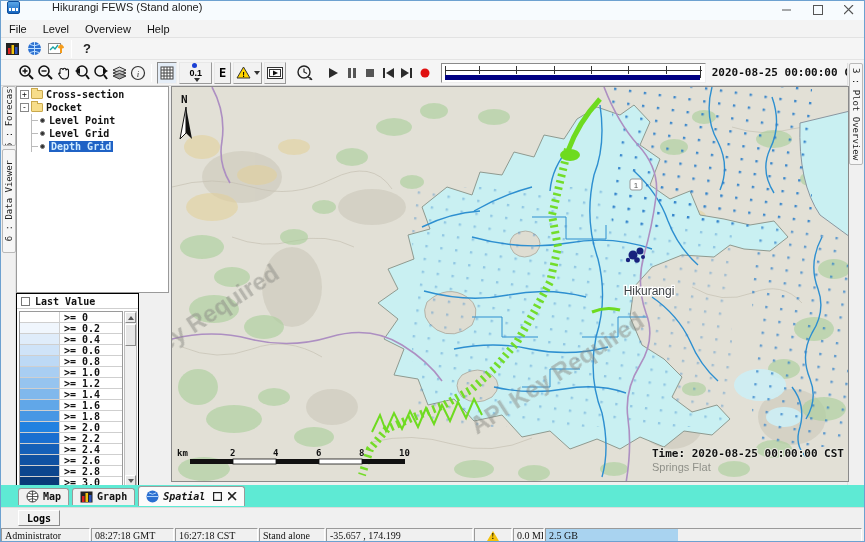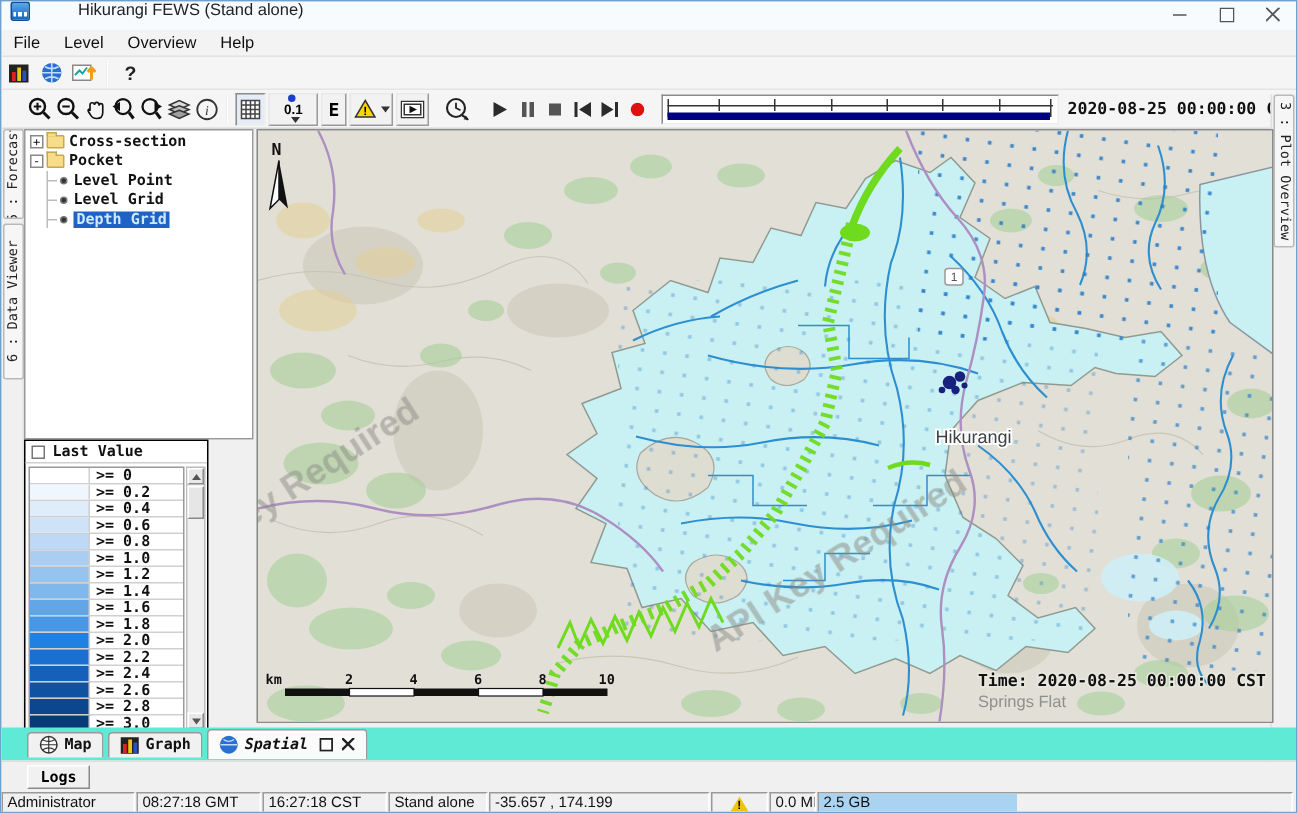--- a/index.html
+++ b/index.html
@@ -79,21 +79,21 @@
         font-family:"DejaVu Sans Mono",monospace;}
   .btab .ticon{margin-right:4px;display:flex;}
   .btab.active{height:20px;background:#fbfbfb;font-style:italic;}
   
   #logsrow{position:absolute;left:0;top:506px;width:100%;height:21px;background:#f0f0f0;border-top:1px solid #dcdcdc;}
   #logsbtn{position:absolute;left:17px;top:2px;height:16px;padding:0 8px;background:#f1f1f1;border:1px solid;
            border-color:#fff #8a8a8a #8a8a8a #fff;font-size:10px;font-weight:bold;font-family:"DejaVu Sans Mono",monospace;
            display:flex;align-items:center;}
   
   #statusbar{position:absolute;left:0;top:527px;width:100%;height:15px;background:#f0f0f0;display:flex;}
-  .scell{border:1px solid;border-color:#9a9a9a #fff #fff #9a9a9a;font-size:10px;font-family:Liberation Sans, sans-serif;
+  .scell{border:1px solid;border-color:#9a9a9a #fff #fff #9a9a9a;font-size:10px;font-family:Liberation Serif, serif;
          color:#111;display:flex;align-items:center;padding:0 3px;white-space:nowrap;overflow:hidden;margin-right:1px;}
   .warn-tri{width:0;height:0;border-left:6px solid transparent;border-right:6px solid transparent;border-bottom:10px solid #f4c20d;position:relative;}
   .warn-tri:after{content:"!";position:absolute;left:-1.5px;top:1px;font-size:8px;font-weight:bold;color:#000;}
   #memcell{position:relative;}
   #memfill{position:absolute;left:0;top:0;bottom:0;width:42%;background:#a9d3f0;}
   #memtext{position:relative;}
 </style>
 </head>
 <body>
 

